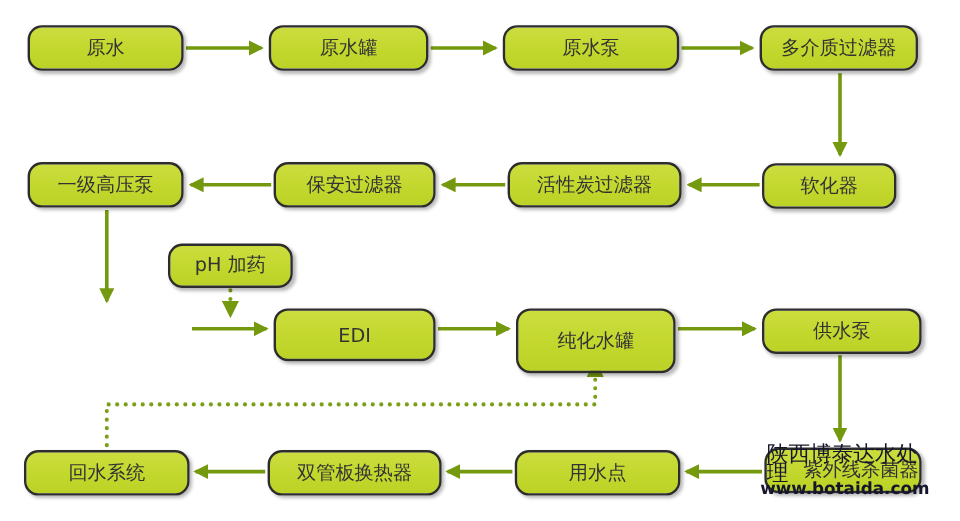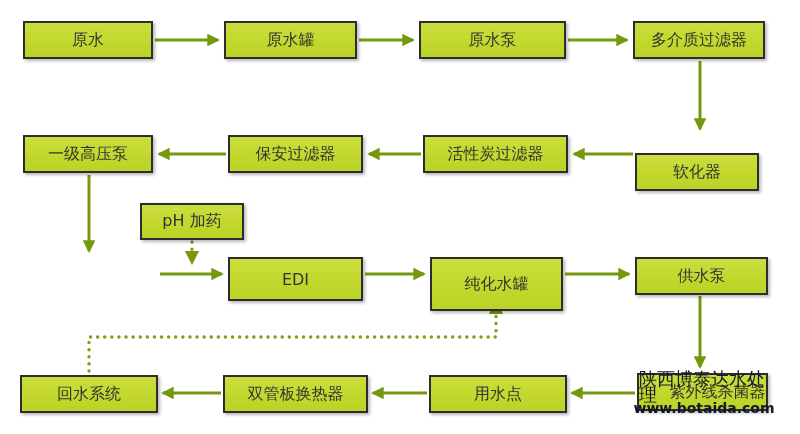--- a/index.html
+++ b/index.html
@@ -4,21 +4,21 @@
 <style>
   html,body{margin:0;padding:0;background:#ffffff;}
   .canvas{
     position:relative;width:800px;height:434px;background:#ffffff;overflow:hidden;
     font-family:"DejaVu Sans","Liberation Sans",sans-serif;
   }
   .edges{position:absolute;left:0;top:0;width:800px;height:434px;}
   .node{
     position:absolute;display:flex;align-items:center;justify-content:center;
     background:linear-gradient(180deg,#cbdd3e 0%,#c2d72c 60%,#bcd226 100%);
-    border:2px solid #2d2d2d;border-radius:0;box-sizing:border-box;
+    border:2px solid #2d2d2d;border-radius:12px;box-sizing:border-box;
     font-size:16px;color:#333333;white-space:nowrap;
     box-shadow:2px 2px 3px rgba(0,0,0,0.28);
   }
   .watermark{
     position:absolute;left:639px;top:371px;width:130px;height:40px;
     display:flex;flex-direction:column;align-items:center;justify-content:flex-start;
     pointer-events:none;z-index:5;color:#15152c;
   }
   .watermark .wm1{font-size:18px;line-height:16px;letter-spacing:0px;}
   .watermark .wm2{font-size:14px;line-height:15px;font-weight:bold;margin-top:-2px;}
@@ -56,21 +56,21 @@
   </svg>
 
   <div class="node" style="left:23px;top:21px;width:130px;height:38px;">原水</div>
   <div class="node" style="left:224px;top:21px;width:133px;height:38px;">原水罐</div>
   <div class="node" style="left:419px;top:21px;width:147px;height:38px;">原水泵</div>
   <div class="node" style="left:23px;top:135px;width:130px;height:38px;">一级高压泵</div>
 
   <div class="node" style="left:633px;top:21px;width:132px;height:38px;">多介质过滤器</div>
   <div class="node" style="left:228px;top:135px;width:135px;height:38px;">保安过滤器</div>
   <div class="node" style="left:423px;top:135px;width:145px;height:38px;">活性炭过滤器</div>
-  <div class="node" style="left:635px;top:153px;width:124px;height:38px;">软化器</div>
+  <div class="node" style="left:635px;top:136px;width:112px;height:38px;">软化器</div>
 
   <div class="node" style="left:140px;top:203px;width:104px;height:37px;">pH 加药</div>
 
   <div class="node" style="left:228px;top:257px;width:135px;height:44px;">EDI</div>
   <div class="node" style="left:430px;top:257px;width:133px;height:54px;">纯化水罐</div>
   <div class="node" style="left:635px;top:257px;width:133px;height:38px;">供水泵</div>
 
   <div class="node" style="left:20px;top:375px;width:138px;height:38px;">回水系统</div>
   <div class="node" style="left:223px;top:375px;width:145px;height:38px;font-family:Liberation Serif, serif;">双管板换热器</div>
   <div class="node" style="left:429px;top:375px;width:138px;height:38px;">用水点</div>

